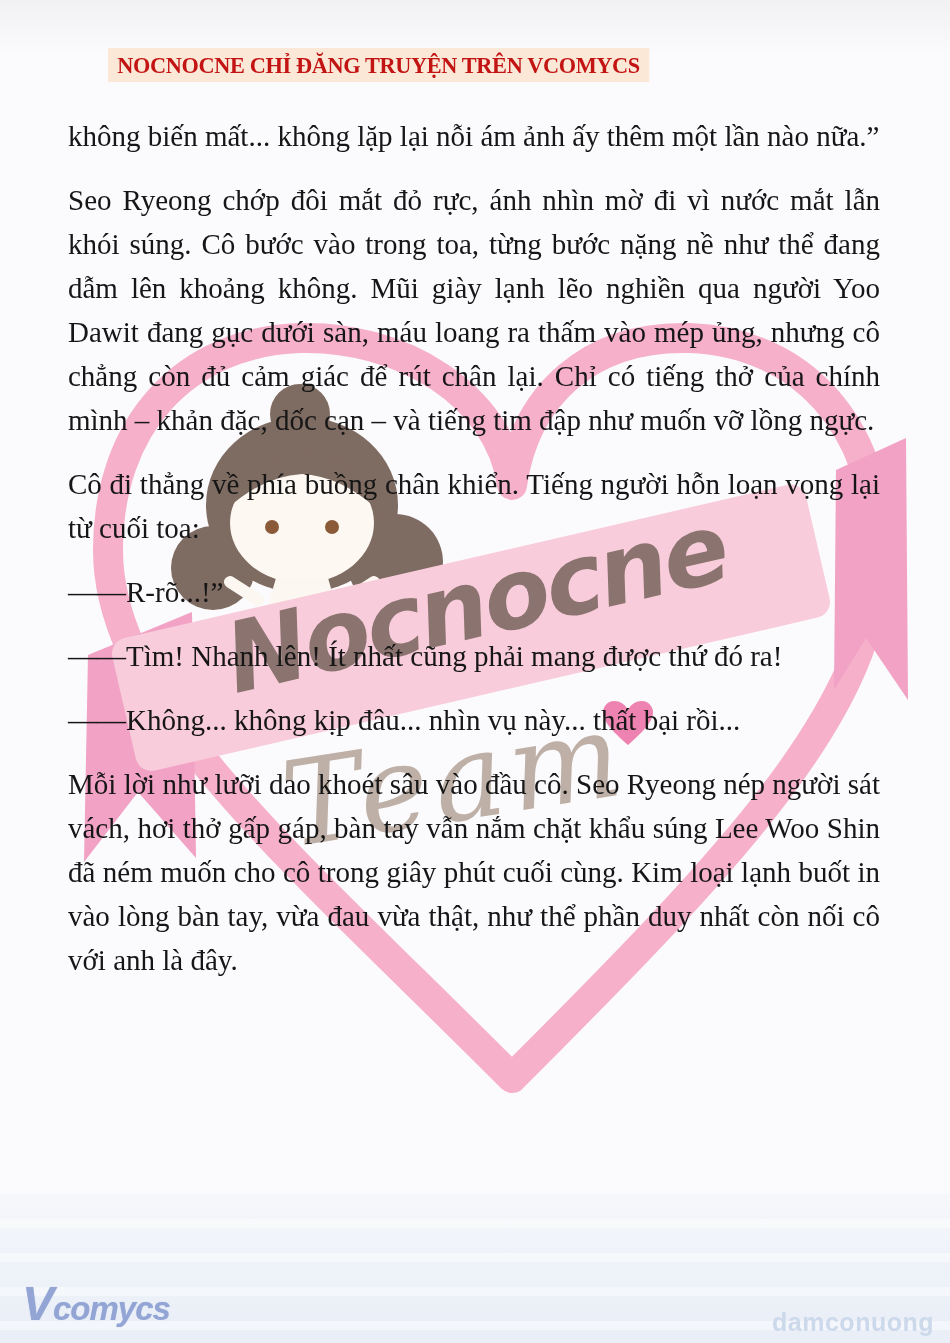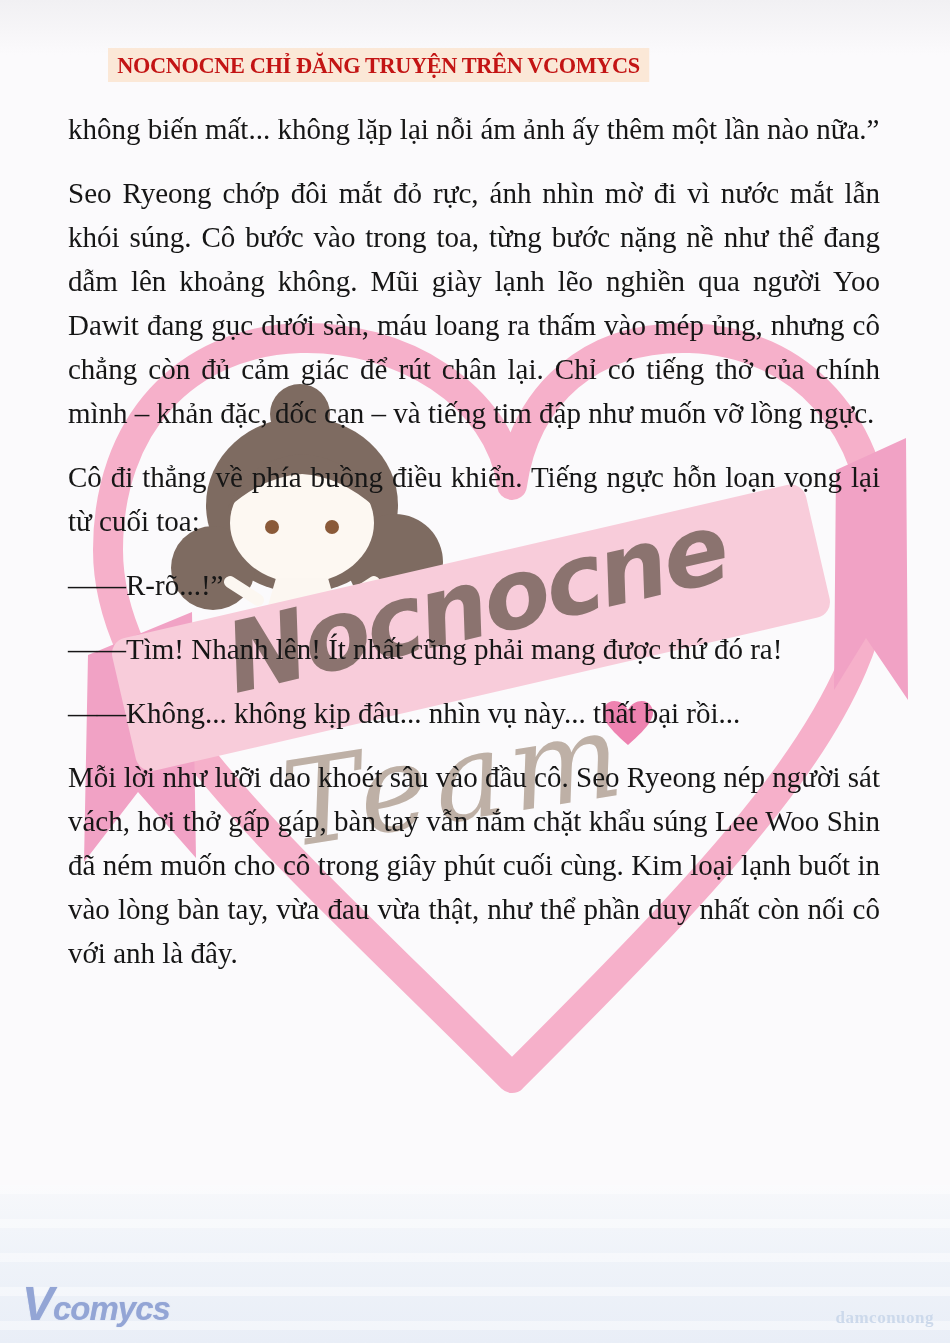--- a/index.html
+++ b/index.html
@@ -42,39 +42,39 @@
     z-index:2;
   }
   .content{
     position:absolute;left:68px;top:99px;width:812px;
     z-index:2;
     color:#161616;
     font-size:29px;
     line-height:44px;
     text-align:justify;
   }
-  .content p{margin:8px 0 20px 0;}
+  .content p{margin:15px 0 20px 0;}
   .logo{
     position:absolute;left:22px;top:1280px;
     color:#93a5d5;
     font-family:"Liberation Sans", sans-serif;
     font-style:italic;
     font-weight:bold;
     z-index:2;
     letter-spacing:-1px;
     text-shadow:0 0 1px rgba(147,165,213,.55);
   }
   .logo .logo-v{font-size:48px;line-height:48px;}
   .logo .logo-rest{font-size:33px;line-height:33px;}
   .credit{
     position:absolute;right:16px;top:1308px;
     color:#ccd9eb;
-    font-family:Liberation Serif, serif;
+    font-family:Liberation Sans, sans-serif;
     font-weight:bold;
-    font-size:17px;
+    font-size:25px;
     letter-spacing:.5px;
     z-index:2;
   }
   .wm-nocnocne{
     font-family:"DejaVu Sans", sans-serif;
     font-weight:bold;
     font-style:italic;
     letter-spacing:-3px;
   }
   .wm-team{
@@ -135,21 +135,21 @@
     </g>
   </svg>
 
   <div class="header">
     <span>NOCNOCNE CHỈ ĐĂNG TRUYỆN TRÊN VCOMYCS</span>
   </div>
 
   <div class="content">
     <p>không biến mất... không lặp lại nỗi ám ảnh ấy thêm một lần nào nữa.”</p>
     <p>Seo Ryeong chớp đôi mắt đỏ rực, ánh nhìn mờ đi vì nước mắt lẫn khói súng. Cô bước vào trong toa, từng bước nặng nề như thể đang dẫm lên khoảng không. Mũi giày lạnh lẽo nghiền qua người Yoo Dawit đang gục dưới sàn, máu loang ra thấm vào mép ủng, nhưng cô chẳng còn đủ cảm giác để rút chân lại. Chỉ có tiếng thở của chính mình – khản đặc, dốc cạn – và tiếng tim đập như muốn vỡ lồng ngực.</p>
-    <p>Cô đi thẳng về phía buồng điều khiển. Tiếng ngực hỗn loạn vọng lại từ cuối toa:</p>
+    <p>Cô đi thẳng về phía buồng chân khiển. Tiếng người hỗn loạn vọng lại từ cuối toa:</p>
     <p>——R-rõ...!”</p>
     <p>——Tìm! Nhanh lên! Ít nhất cũng phải mang được thứ đó ra!</p>
     <p>——Không... không kịp đâu... nhìn vụ này... thất bại rồi...</p>
     <p>Mỗi lời như lưỡi dao khoét sâu vào đầu cô. Seo Ryeong nép người sát vách, hơi thở gấp gáp, bàn tay vẫn nắm chặt khẩu súng Lee Woo Shin đã ném muốn cho cô trong giây phút cuối cùng. Kim loại lạnh buốt in vào lòng bàn tay, vừa đau vừa thật, như thể phần duy nhất còn nối cô với anh là đây.</p>
   </div>
 
   <div class="logo">
     <span class="logo-v">V</span><span class="logo-rest">comycs</span>
   </div>
 

